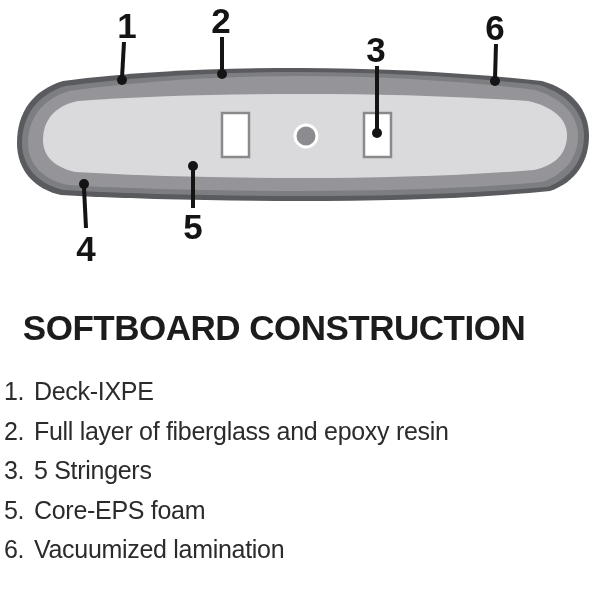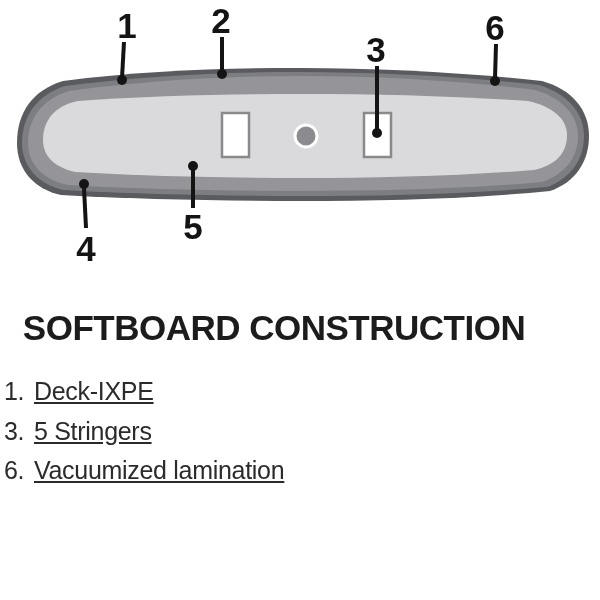--- a/index.html
+++ b/index.html
@@ -48,21 +48,20 @@
     left: 4px;
     width: 592px;
     color: #2b2b2b;
     font-size: 25px;
     letter-spacing: -0.3px;
   }
   .legend-row {
     height: 39.5px;
     line-height: 39.5px;
     white-space: nowrap;
-    text-decoration: underline;
   }
   .legend-num {
     display: inline-block;
     min-width: 30px;
   }
 </style>
 </head>
 <body>
 
 <div class="stage">
@@ -122,20 +121,26 @@
     </svg>
   </div>
 
   <div class="page-title">SOFTBOARD CONSTRUCTION</div>
 
   <div class="legend">
     <div class="legend-row">
       <span class="legend-num">1.</span><span>Deck-IXPE</span>
     </div>
     <div class="legend-row">
+      <span class="legend-num">2.</span><span>Full layer of fiberglass and epoxy resin</span>
+    </div>
+    <div class="legend-row">
       <span class="legend-num">3.</span><span>5 Stringers</span>
+    </div>
+    <div class="legend-row">
+      <span class="legend-num">5.</span><span>Core-EPS foam</span>
     </div>
     <div class="legend-row">
       <span class="legend-num">6.</span><span>Vacuumized lamination</span>
     </div>
   </div>
 
 </div>
 
 </body></html>

